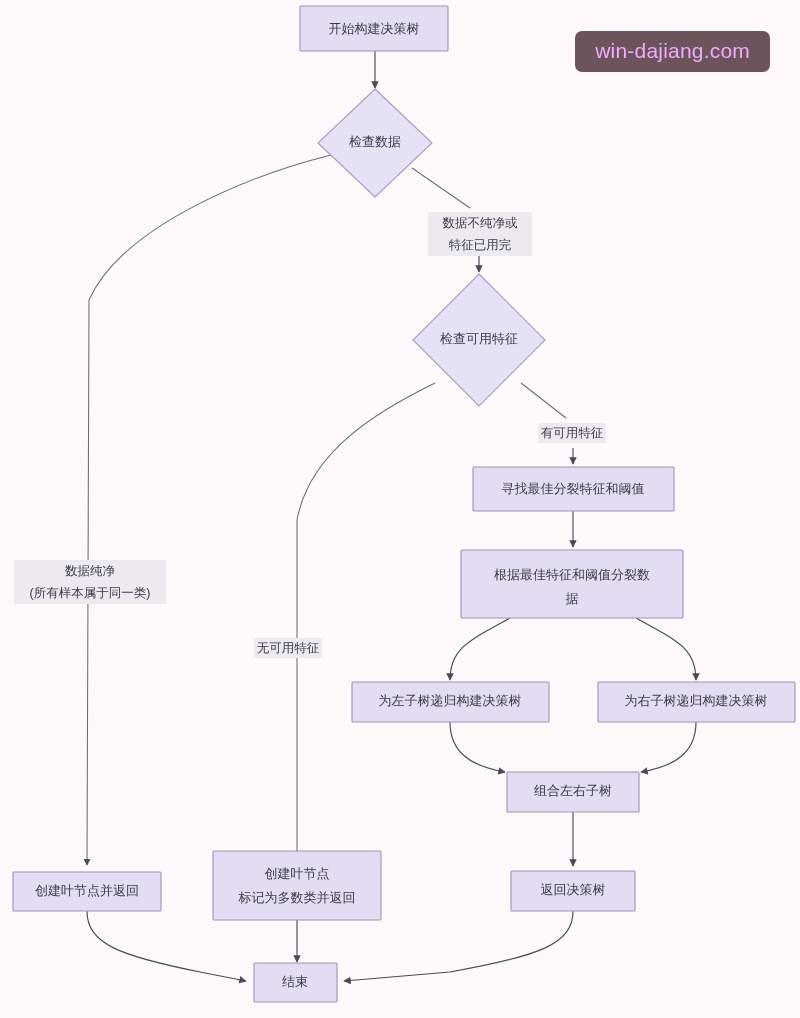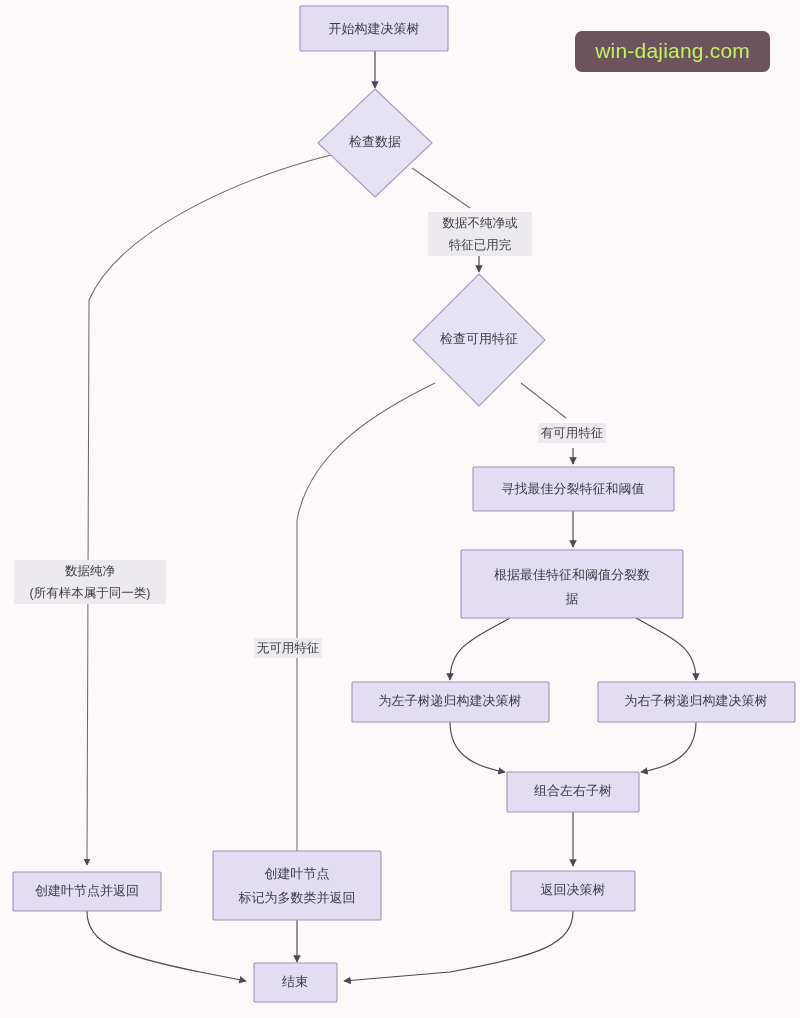--- a/index.html
+++ b/index.html
@@ -58,21 +58,21 @@
     font-size: 12.5px;
     fill: #3b3b45;
     text-anchor: middle;
     dominant-baseline: middle;
   }
   .watermark {
     position: absolute;
     right: 30px;
     top: 31px;
     background: #6d545c;
-    color: #bef264;
+    color: #f0abfc;
     font-family: "Liberation Sans", "DejaVu Sans", sans-serif;
     font-size: 21px;
     letter-spacing: 0.2px;
     padding: 9px 20px 11px 20px;
     border-radius: 7px;
     line-height: 1;
     user-select: none;
   }
 </style>
 </head>

